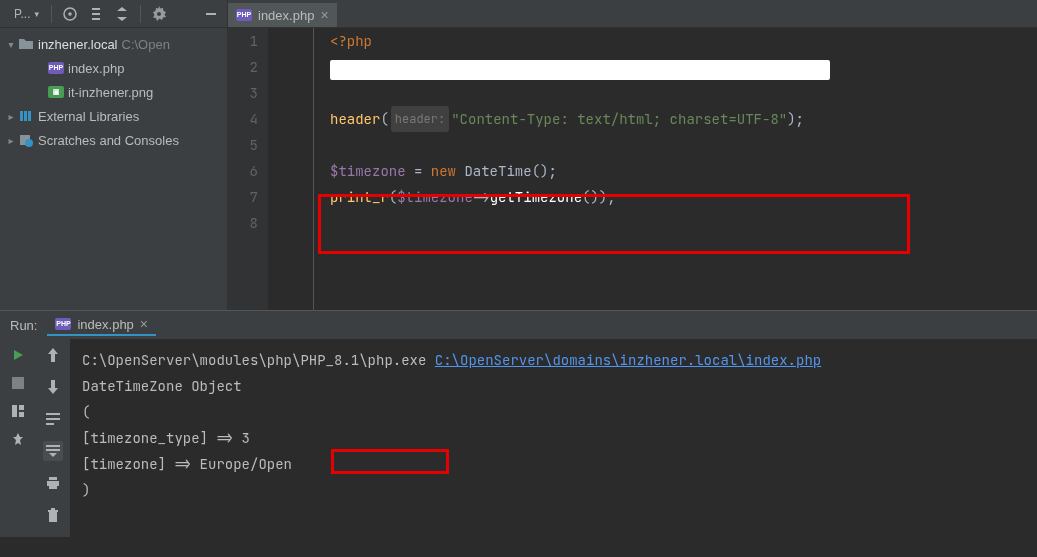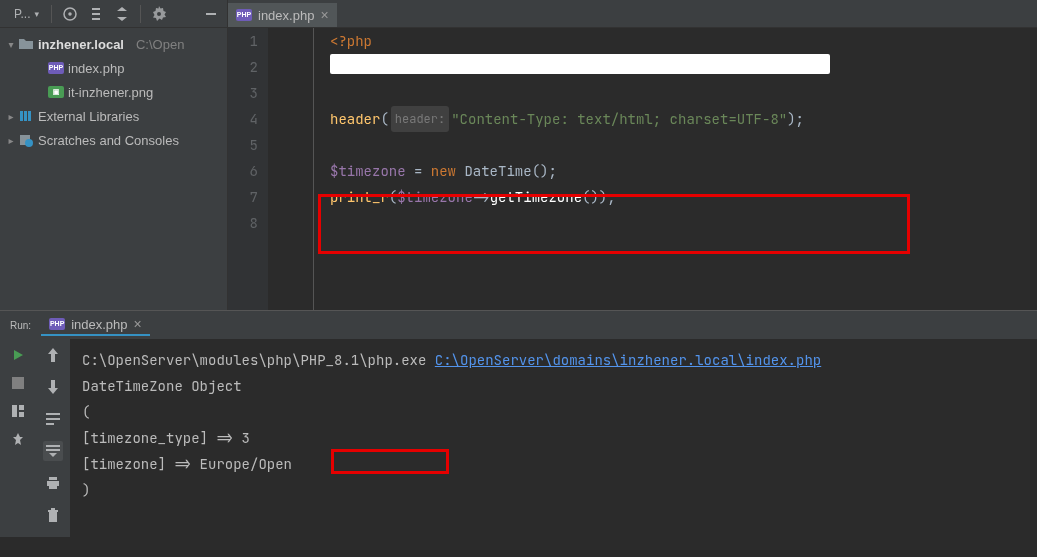--- a/index.html
+++ b/index.html
@@ -18,48 +18,48 @@
   .arrow.down::before { content:"▾"; }
   .arrow.right::before { content:"▸"; }
   .arrow.none::before { content:""; }
   .ficon { width:16px; height:16px; margin-right:4px; display:inline-flex; align-items:center; justify-content:center; }
   .folder-ico { color:#a9b7c6; }
   .php-ico { background:#6e5cb8; color:#fff; font-size:7px; font-weight:bold; border-radius:2px; width:16px; height:12px; line-height:12px; text-align:center; }
   .png-ico { background:#499c54; color:#fff; font-size:7px; font-weight:bold; border-radius:2px; width:16px; height:12px; line-height:12px; text-align:center; }
   .lib-ico { color:#3592c4; }
   .scratch-ico { color:#3592c4; }
   .tree-label { color:#bbbbbb; }
-  .tree-label.bold { font-weight:bold; color:#ddd; }
-  .tree-path { color:#808080; margin-left:12px; }
+  .tree-label.bold { font-weight:normal; color:#ddd; }
+  .tree-path { color:#808080; margin-left:4px; }
   .editor-area { flex:1; background:#2b2b2b; display:flex; flex-direction:column; }
   .tabbar { height:28px; background:#3c3f41; display:flex; align-items:flex-end; border-bottom:1px solid #323232; }
   .tab { height:26px; background:#515658; display:flex; align-items:center; padding:0 8px; gap:6px; border-top:2px solid #3c3f41; color:#bbbbbb; }
   .tab .php-ico { margin:0; }
   .tab-close { color:#999; cursor:pointer; font-size:14px; }
   .editor { flex:1; display:flex; font-family:"JetBrains Mono","Consolas",monospace; font-size:14px; line-height:26px; position:relative; }
   .gutter { width:40px; background:#313335; text-align:right; padding-right:10px; color:#606366; }
   .gutter div { height:26px; }
   .code { flex:1; position:relative; padding-left:12px; }
-  .code-line { height:26px; white-space:pre; display:flex; align-items:flex-start; }
+  .code-line { height:26px; white-space:pre; display:flex; align-items:flex-end; }
   .border-line { position:absolute; left:45px; top:0; bottom:0; width:1px; background:#555; }
   .c-tag { color:#cc7832; }
   .c-func { color:#ffc66d; }
   .c-str { color:#6a8759; }
   .c-var { color:#9876aa; }
   .c-kw { color:#cc7832; }
   .c-op { color:#a9b7c6; }
   .c-cls { color:#a9b7c6; }
   .c-method { color:#ffffff; }
   .c-hint { background:#404040; color:#787878; padding:0 4px; border-radius:3px; font-size:12px; margin:0 2px; }
   .redacted { background:#fff; display:inline-block; width:500px; height:20px; border-radius:2px; margin-left:0; }
   .redbox1 { position:absolute; border:3px solid #e60000; left:50px; top:166px; width:592px; height:60px; pointer-events:none; }
   
   .run-panel { background:#2b2b2b; border-top:1px solid #555; }
   .run-header { height:28px; background:#3c3f41; display:flex; align-items:center; padding:0 10px; gap:10px; }
-  .run-title { color:#bbbbbb; font-size:10px;text-align:center; }
+  .run-title { color:#bbbbbb; font-size:13px;text-align:center; }
   .run-tab { display:flex; align-items:center; gap:6px; height:22px; padding:0 8px; color:#bbbbbb; border-bottom:2px solid #3592c4; }
   .run-tab .php-ico { margin:0; }
   .run-body { display:flex; }
   .run-tools { width:35px; background:#3c3f41; display:flex; flex-direction:column; align-items:center; padding:6px 0; gap:8px; }
   .run-tools2 { width:35px; background:#3c3f41; display:flex; flex-direction:column; align-items:center; padding:6px 0; gap:12px; }
   .run-tool { width:20px; height:20px; display:flex; align-items:center; justify-content:center; color:#afb1b3; cursor:pointer; }
   .run-tool.green { color:#499c54; }
   .run-output { flex:1; font-family:"JetBrains Mono","Consolas",monospace; font-size:14px; line-height:26px; padding:8px 12px; color:#bbbbbb; position:relative; }
   .out-link { color:#5394ec; text-decoration:underline; }
   .out-line { height:26px; }

